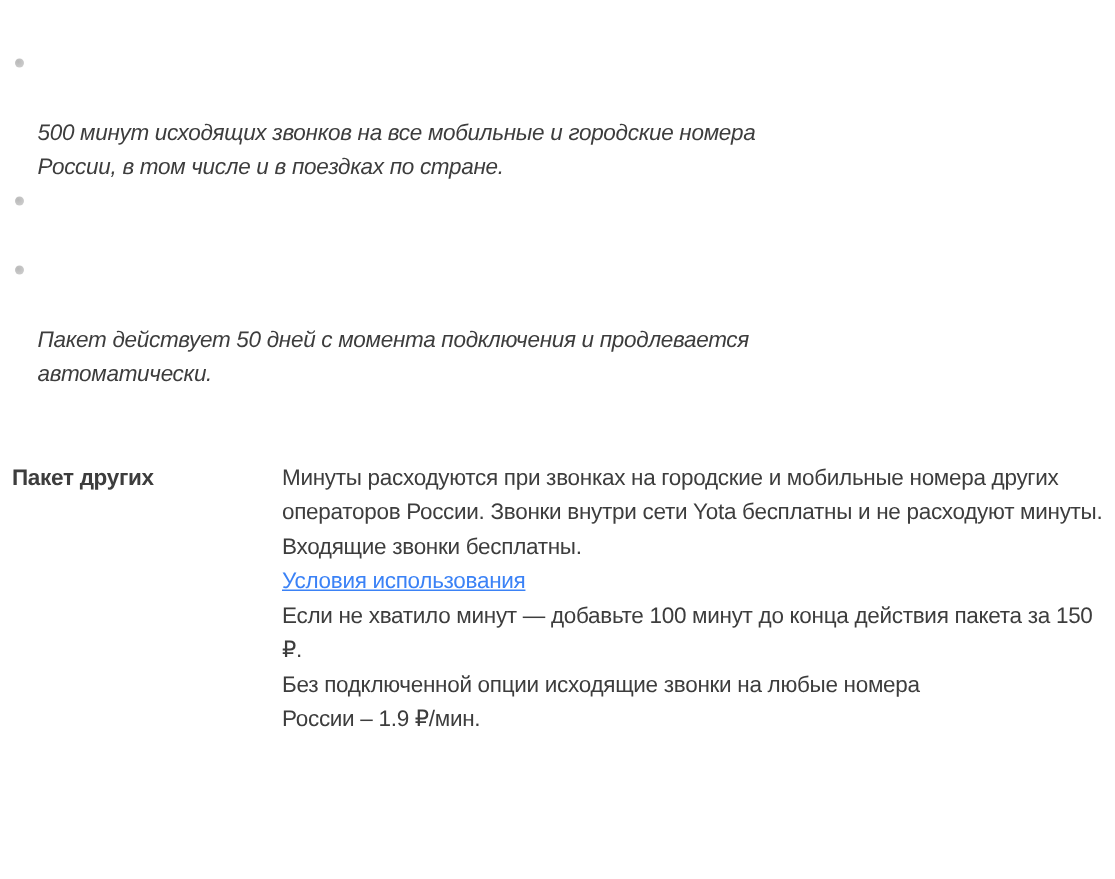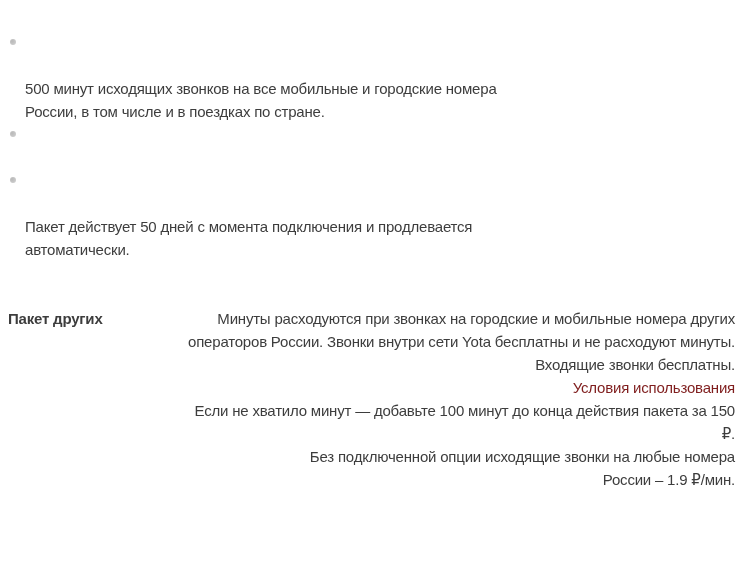--- a/index.html
+++ b/index.html
@@ -40,29 +40,30 @@
   .section-content {
     flex: 1;
     min-width: 0;
   }
   .section-content > * + * {
     margin-top: 23px;
   }
   .para {
     margin: 0;
     white-space: pre-line;
-    text-align: right;
   }
   .para.muted {
-    color: #7f1d1d;
+    color: #3b82f6;
+    text-decoration: underline;
   }
   ul.bullet-list {
     list-style: none;
     margin: 0;
     padding: 0;
+    font-style: italic;
   }
   li.bullet-item {
     position: relative;
     padding-left: 17px;
     white-space: pre-line;
   }
   .bullet-dot {
     position: absolute;
     left: 2px;
     top: 8px;

